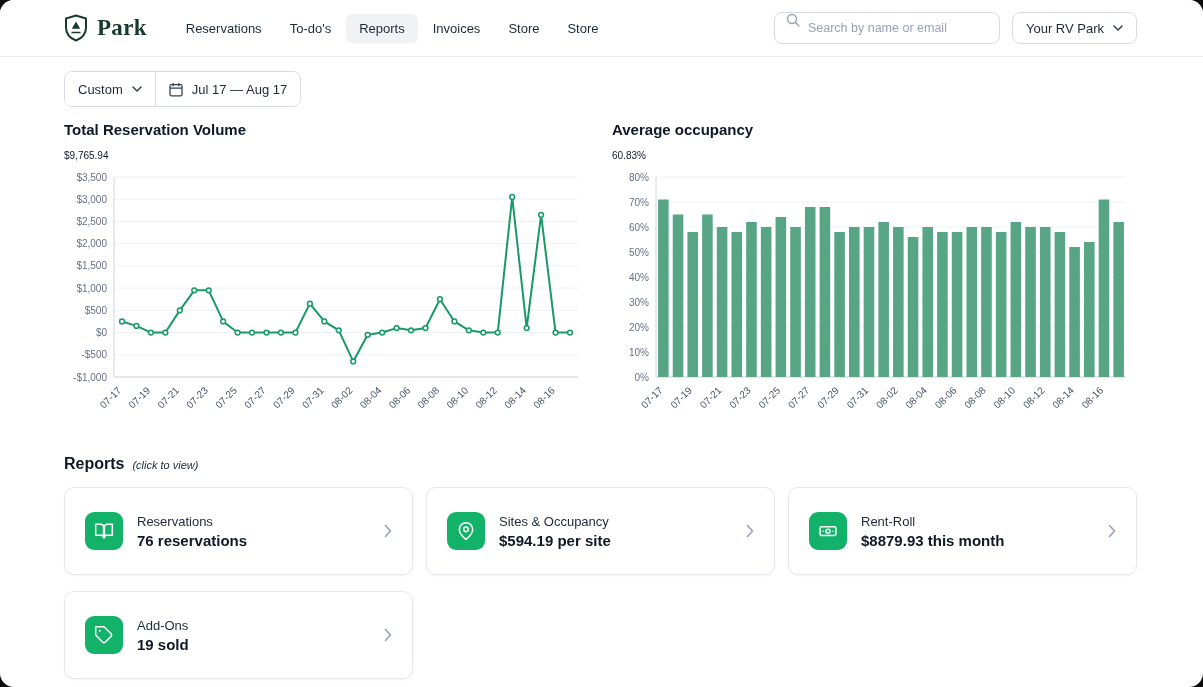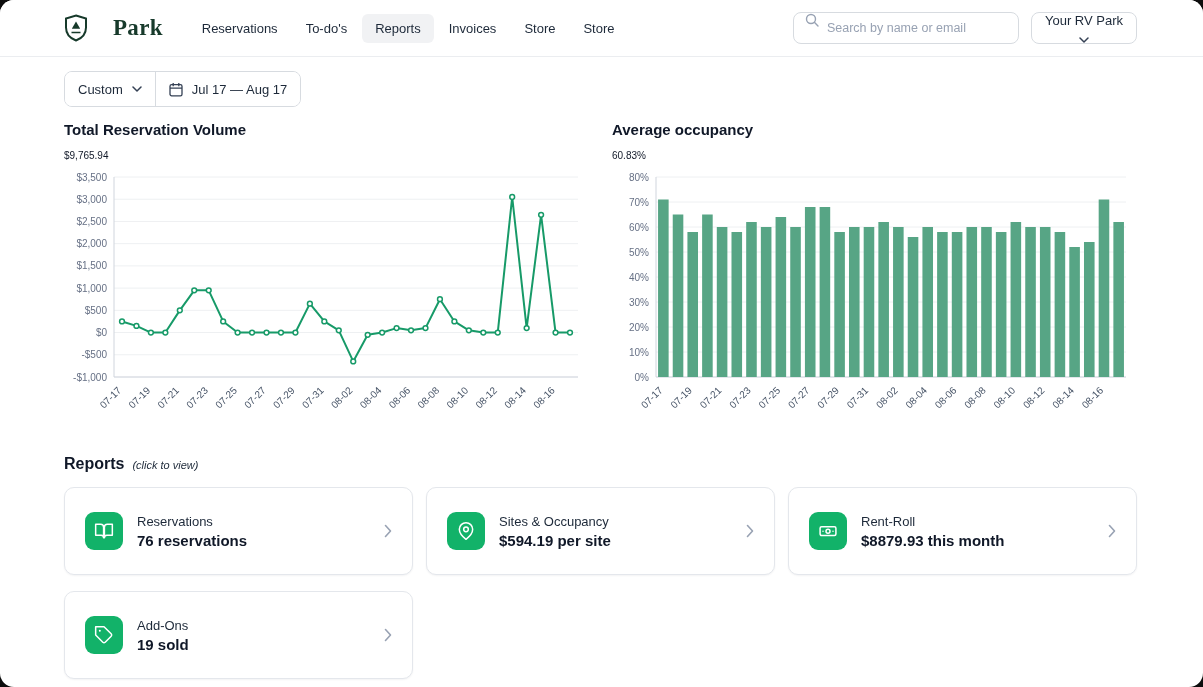--- a/index.html
+++ b/index.html
@@ -4,30 +4,30 @@
 <style>
   * { margin:0; padding:0; box-sizing:border-box; }
   html,body { width:1203px; height:687px; background:#0d0d0d; overflow:hidden; }
   .screen {
     width:1203px; height:687px; background:#ffffff; border-radius:14px; overflow:hidden;
     font-family:"Liberation Sans", sans-serif; color:#111827; position:relative;
   }
 
   
   .topbar { display:flex; align-items:center; height:57px; padding:0 66px 0 64px; border-bottom:1px solid #ebedf0; background:#fff; }
-  .brand { display:flex; align-items:center; gap:25px; margin-right:26px; cursor:pointer; }
+  .brand { display:flex; align-items:center; gap:9px; margin-right:26px; cursor:pointer; }
   .brand-text { font-family:"Liberation Serif", serif; font-weight:700; font-size:23px; color:#173a2b; letter-spacing:.3px; }
   .nav { display:flex; align-items:center; gap:2px; }
   .nav-item { font-size:13px; color:#1d2939; padding:7px 13px; border-radius:6px; cursor:pointer; white-space:nowrap; text-decoration:none; }
   .nav-item.active { background:#f1f2f4; }
   .spacer { flex:1; }
   .search { width:226px; height:32px; border:1px solid #d7dbe0; border-radius:8px; display:flex; gap:8px; padding:0 11px; background:#fff; }
   .search input { border:none; outline:none; flex:1; font-size:12.5px; font-family:"Liberation Sans",sans-serif; color:#344054; background:transparent; }
   .search input::placeholder { color:#98a2b3; }
-  .park-select { margin-left:12px; height:32px; border:1px solid #d7dbe0; border-radius:8px; background:#fff; display:flex; align-items:center; gap:9px; padding:0 13px; font-size:13px; color:#1d2939; font-family:"Liberation Sans",sans-serif; cursor:pointer;flex-direction:column; }
+  .park-select { margin-left:12px; height:32px; border:1px solid #d7dbe0; border-radius:8px; background:#fff; display:flex; align-items:center; gap:9px; padding:0 13px; font-size:13px; color:#1d2939; font-family:"Liberation Sans",sans-serif; cursor:pointer; }
 
   
   .filter-row { margin:14px 66px 0 64px; display:flex; }
   .range-control { display:flex; border:1px solid #d7dbe0; border-radius:8px; overflow:hidden; background:#fff; }
   .seg { display:flex; align-items:center; gap:9px; padding:0 13px; height:34px; background:#fff; border:none; font-size:13px; color:#1d2939; font-family:"Liberation Sans",sans-serif; cursor:pointer; }
   .seg + .seg { border-left:1px solid #d7dbe0;justify-content:space-between; }
 
   
   .charts { display:flex; gap:26px; margin:14px 66px 0 64px; }
   .chart-col { width:522px; }

